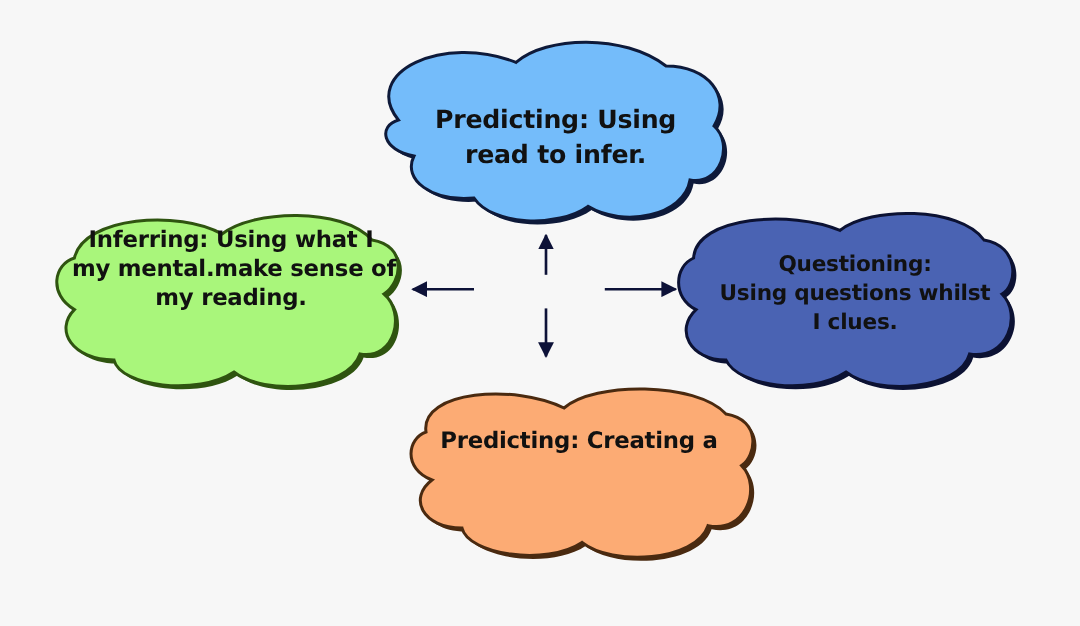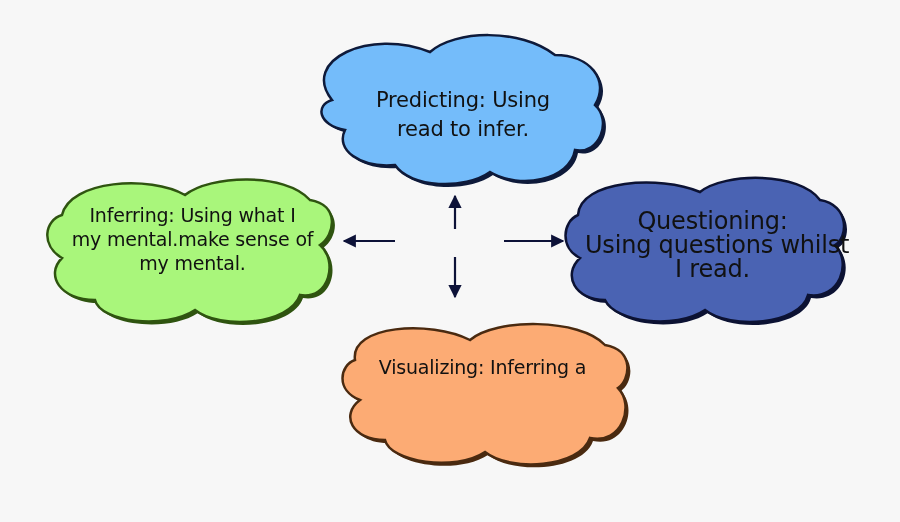--- a/index.html
+++ b/index.html
@@ -11,21 +11,21 @@
   }
   svg.stage { position: absolute; left: 0; top: 0; }
   .label {
     position: absolute;
     text-align: center;
     color: #111;
     font-size: 19px;
     line-height: 24px;
     letter-spacing: -0.2px;
   }
-  .label span { display: block; white-space: nowrap; }
+  .label span { display: block; white-space: nowrap; font-weight: bold; }
 </style>
 </head>
 <body>
 
 <svg class="stage" width="900" height="522" viewBox="0 0 900 522">
   <defs>
     <marker id="ah" viewBox="0 0 10 10" refX="9" refY="5" markerWidth="6" markerHeight="6" orient="auto">
       <path d="M0,0 L10,5 L0,10 z" fill="#0d1238"></path>
     </marker>
   </defs>
@@ -126,27 +126,27 @@
   <g>
     <line x1="504" y1="241" x2="563" y2="241" stroke="#0d1238" stroke-width="2.2" marker-end="url(#ah)"></line>
   </g>
 </svg>
 
 <div class="label" style="left:338px; top:86px; width:250px; font-size:21px; line-height:29px;">
   <span>Predicting: Using</span>
   <span>read to infer.</span>
 </div>
 
-<div class="label" style="left:60px; top:203px; width:265px;">
+<div class="label" style="left:60px; top:188px; width:265px;">
   <span>Inferring: Using what I</span>
   <span>my mental.make sense of</span>
-  <span>my mental.</span>
+  <span>my reading.</span>
 </div>
 
-<div class="label" style="left:585px; top:209px; width:255px; font-size:24px; line-height:24px;">
+<div class="label" style="left:585px; top:209px; width:255px; font-size:18px; line-height:24px;">
   <span>Questioning:</span>
   <span>Using questions whilst</span>
-  <span>I read.</span>
+  <span>I clues.</span>
 </div>
 
 <div class="label" style="left:355px; top:355px; width:255px;">
-  <span>Visualizing: Inferring a</span>
+  <span>Predicting: Creating a</span>
 </div>
 
 </body></html>

